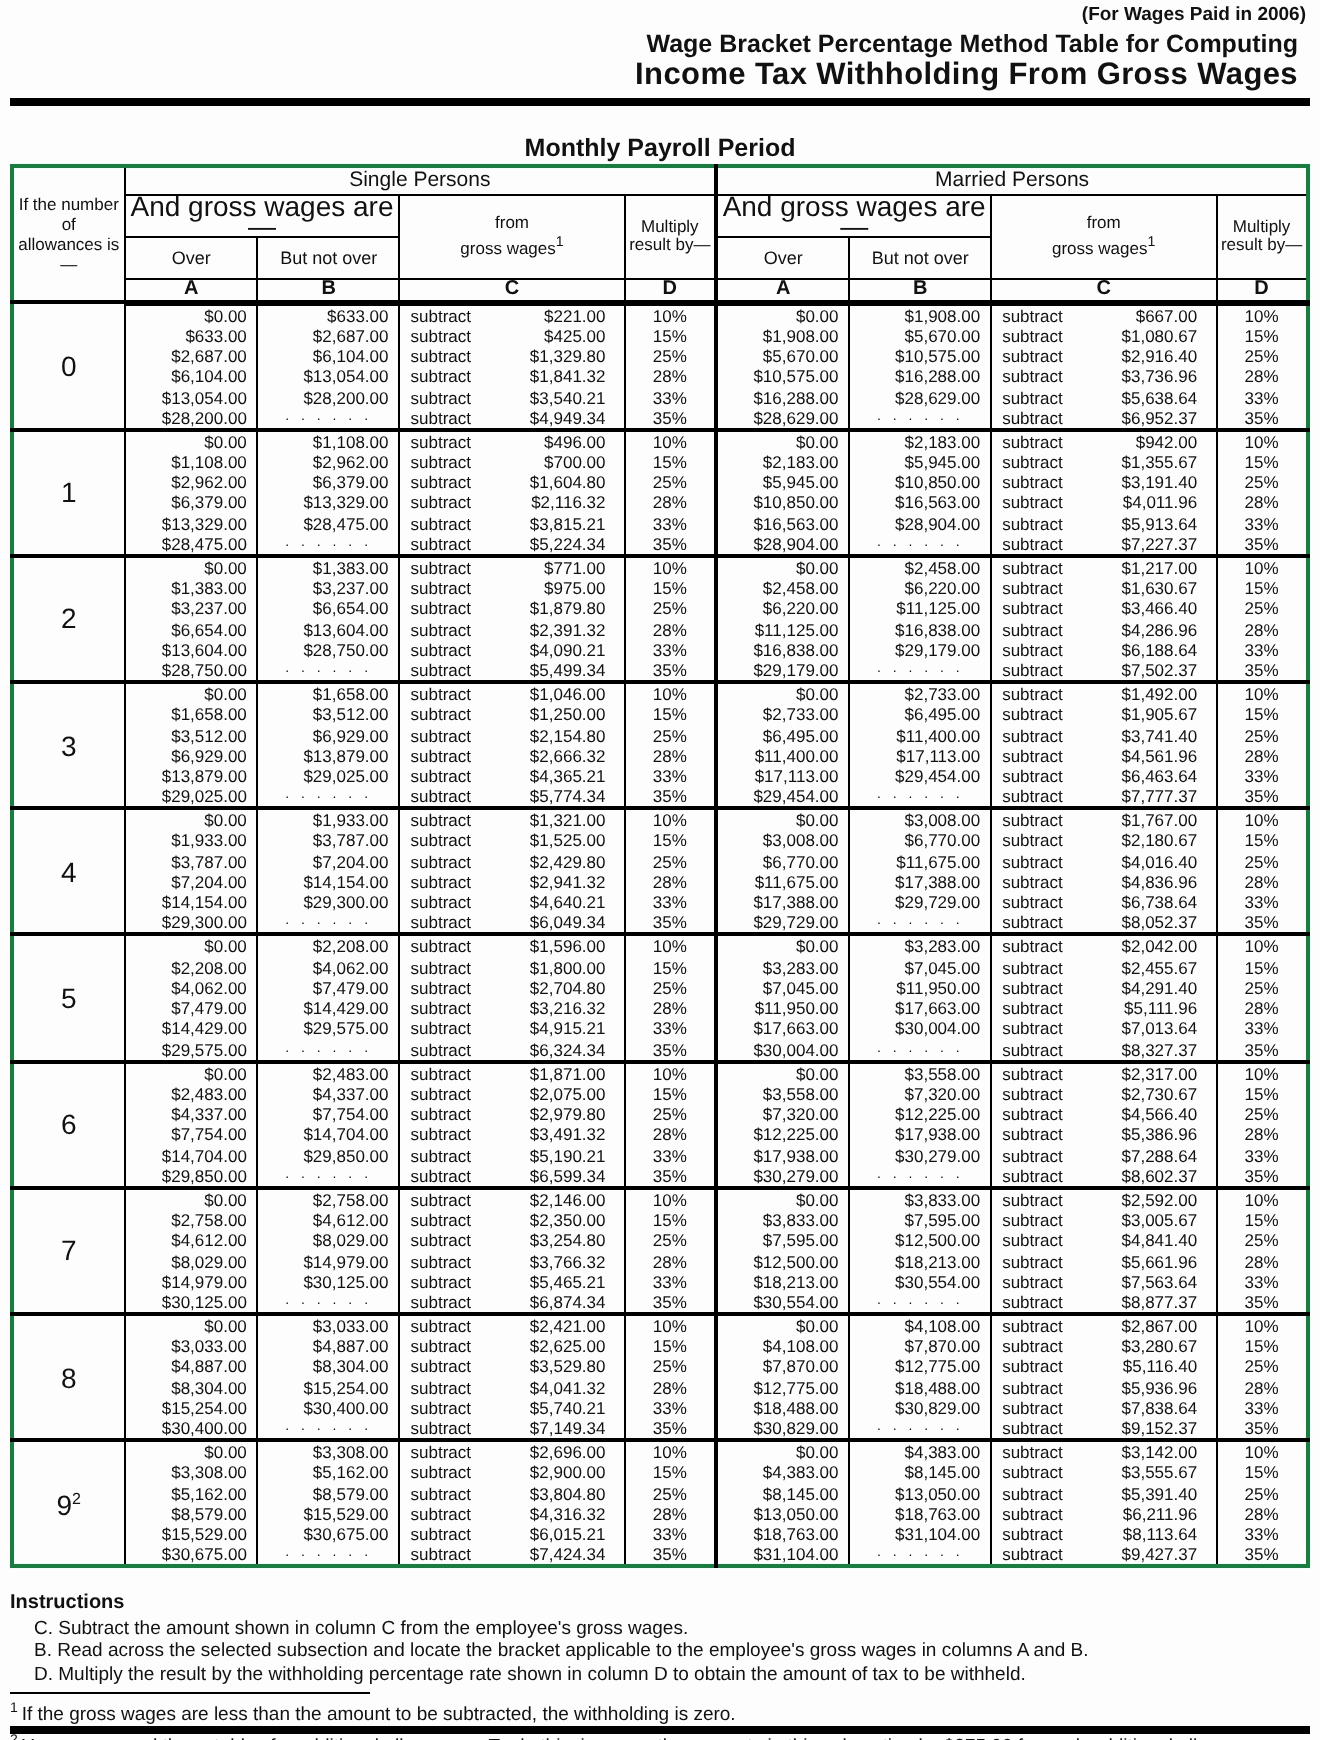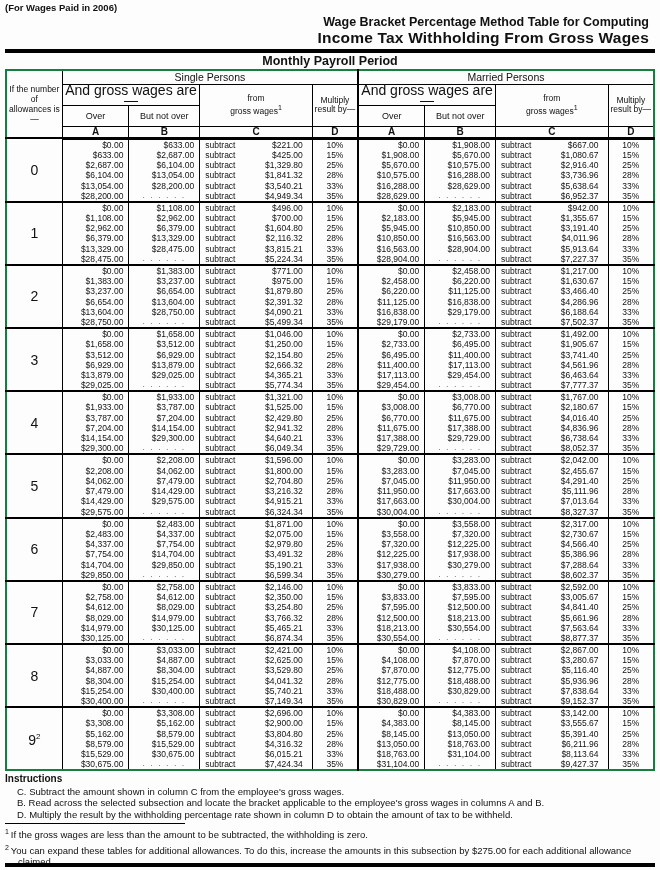--- a/index.html
+++ b/index.html
@@ -1,24 +1,24 @@
 <!DOCTYPE html>
 <html><head>
 <meta charset="utf-8">
 <style>
   * { margin: 0; padding: 0; box-sizing: border-box; }
   html, body { width: 660px; height: 870px; background: #fdfdfd; color: #111;
     font-family: "Liberation Sans", "DejaVu Sans", sans-serif; }
   .page { position: relative; width: 660px; height: 870px; padding: 2px 5px 0 5px; overflow: hidden; }
 
-  .topnote { text-align: left; font-size: 9.5px; font-weight: bold; padding-right: 2px; }
+  .topnote { text-align: right; font-size: 9.5px; font-weight: bold; padding-right: 2px; }
   .title1 { text-align: right; font-size: 12.5px; font-weight: bold; margin-top: 2px; padding-right: 6px; }
   .title2 { text-align: right; font-size: 15.5px; font-weight: bold; letter-spacing: 0.2px; padding-right: 6px; }
   .thick-rule { height: 4px; background: #000; margin-top: 2px; }
-  .period { text-align: center; font-size: 12.5px; font-weight: bold; padding: 1px 0 1px 0; }
+  .period { text-align: center; font-size: 12.5px; font-weight: bold; padding: 14px 0 1px 0; }
 
   table { border-collapse: collapse; table-layout: fixed; width: 650px; }
   th, td { border: 1px solid #000; font-size: 8.5px; line-height: 10px; padding: 0; vertical-align: middle; }
   thead th { font-weight: normal; text-align: center; }
   .group-head { font-size: 10.5px; font-weight: normal; height: 14px; }
   .gw-head { height: 13px; font-size: 14px; }
   .sub-head, .mult-head { font-size: 8.5px; line-height: 9.5px; }
   .over-head { height: 21px; font-size: 9px; }
   .allow-head { font-size: 8.5px; line-height: 10px; padding: 0 2px; }
   .letters th { height: 12px; font-weight: bold; font-size: 10px; border-bottom: 3px solid #000; }
@@ -28,21 +28,21 @@
   td.allow { text-align: center; font-size: 14px; vertical-align: middle; }
   td.allow sup { font-size: 8px; }
   td.num { text-align: right; padding-right: 5px; }
   td.dots { text-align: center; letter-spacing: 2px; font-size: 7px; }
   td.ccell { text-align: right; padding-right: 9px; }
   td.ccell .subword { float: left; padding-left: 5px; }
   td.rate { text-align: center; }
   .group-start { border-left: 2px solid #000 !important; }
   table { border: 2px solid #15803d; }
 
-  .instructions { margin-top: 2px; font-size: 9.5px; line-height: 11.5px; }
+  .instructions { margin-top: 12px; font-size: 9.5px; line-height: 11.5px; }
   .instructions h3 { font-size: 10px; font-weight: bold; margin-bottom: 1px; }
   .instructions p { text-indent: 12px; }
   .fn-rule { width: 180px; border-top: 1.2px solid #000; margin: 3px 0 2px 0; }
   .footnotes { font-size: 9.5px; line-height: 11px; }
   .footnotes p { padding-left: 13px; text-indent: -13px; margin-bottom: 1px; }
   .footnotes sup { font-size: 7px; }
   .bottom-bar { position: absolute; left: 5px; right: 5px; bottom: 3px; height: 4px; background: #000; }
 </style>
 </head>
 <body>

